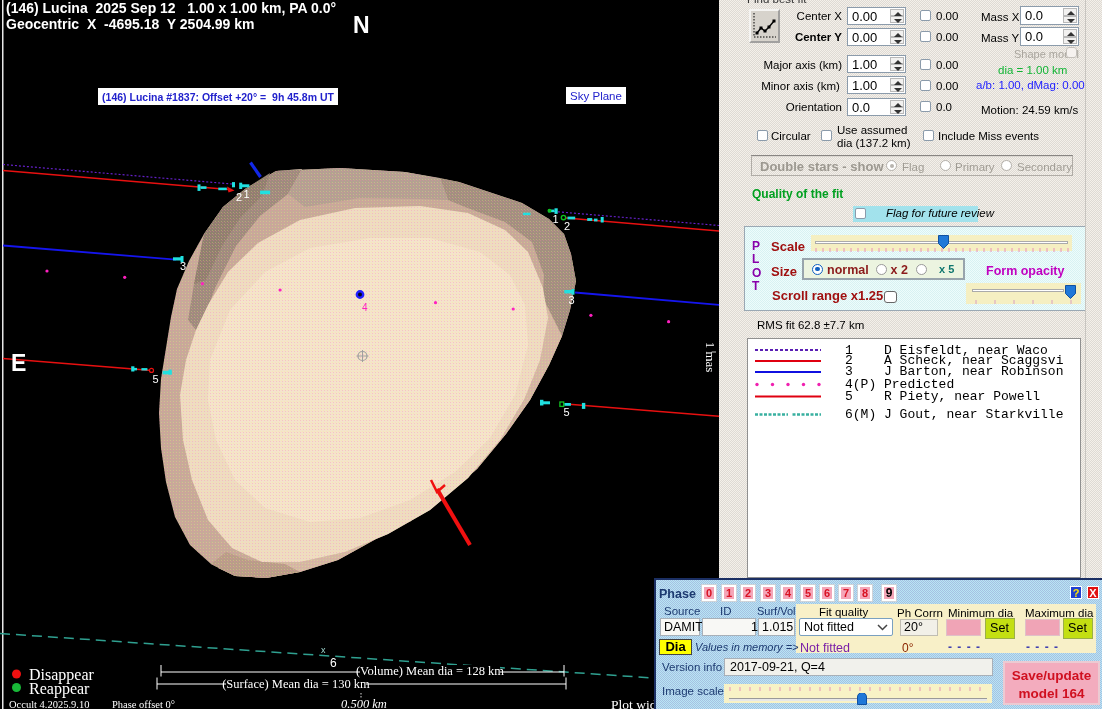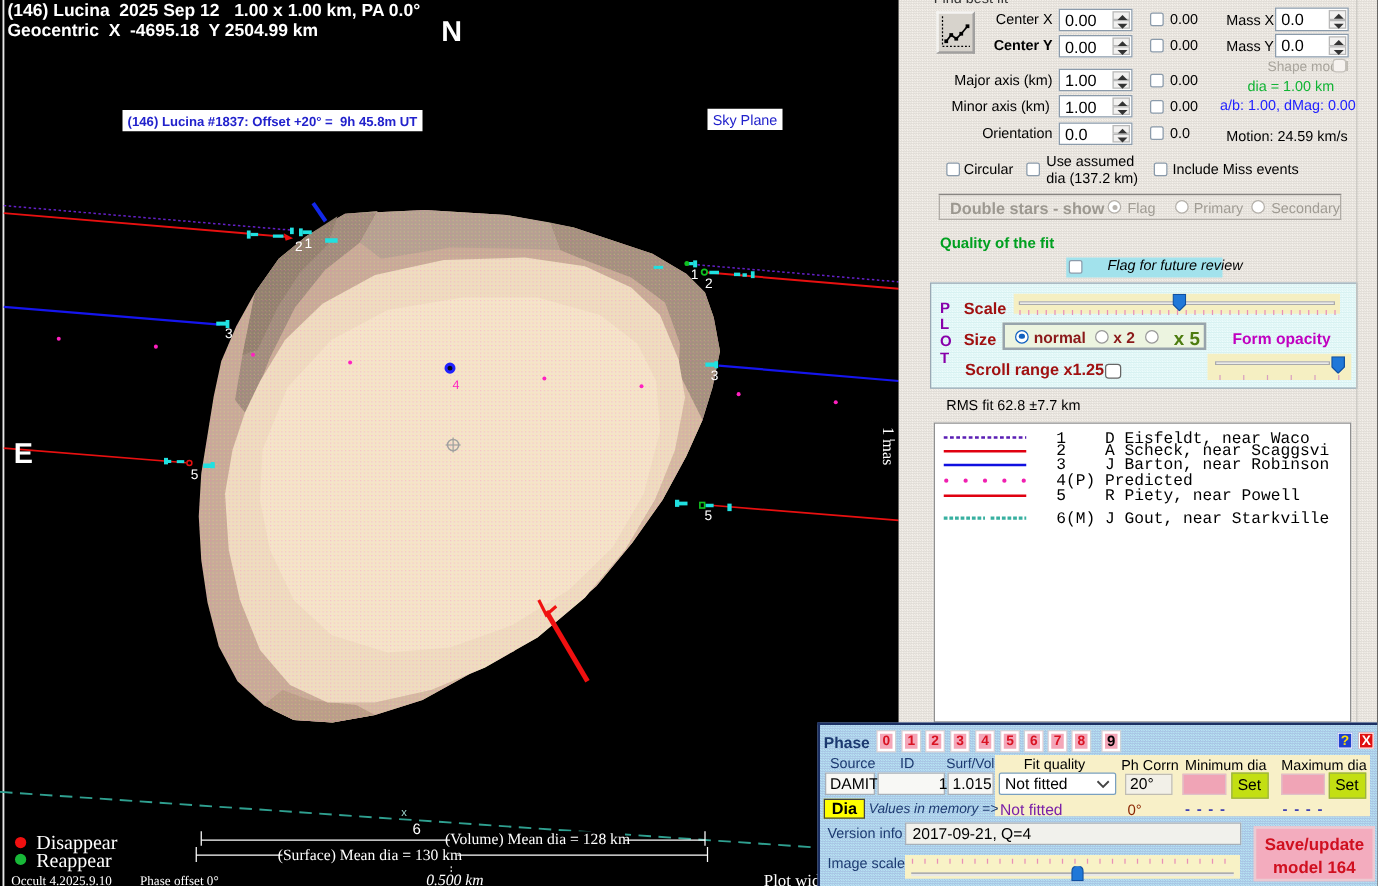--- a/index.html
+++ b/index.html
@@ -386,21 +386,21 @@
       </svg>
     <div class="lbl" style="left:26px; top:37px; font-weight:bold; font-size:13px; color:#a01010;">Size</div>
     <div style="position:absolute; left:57px; top:31.5px; width:163px; height:22px; background:#ecf4e0; border:2px solid #98a4ac;">
       <div class="radio" style="left:8px; top:3.5px; border:1.5px solid #1060c0; background:#fff;">
           <span style="position:absolute; left:2px; top:2px; width:4.5px; height:4.5px; background:#1060c0; border-radius:50%;"></span>
         </div>
       <div class="lbl" style="left:23px; top:2.5px; font-weight:bold; font-size:12.5px; color:#8b1a1a;">normal</div>
       <div class="radio" style="left:72px; top:3.5px;"></div>
       <div class="lbl" style="left:86.5px; top:2.5px; font-weight:bold; font-size:12.5px; color:#8b1a1a;">x 2</div>
       <div class="radio" style="left:112px; top:3.5px;"></div>
-      <div class="lbl" style="left:135px; top:2.5px; font-weight:bold; font-size:15px; color:#4d7c0f;">x 5</div>
+      <div class="lbl" style="left:135px; top:2.5px; font-weight:bold; font-size:11px; color:#0f766e;">x 5</div>
     </div>
     <div class="lbl" style="left:241px; top:37px; font-weight:bold; font-size:12.5px; color:#c000c0;">Form opacity</div>
     <div style="position:absolute; left:221px; top:56px; width:115px; height:21px; background:#f5efc2;"></div>
     <div style="position:absolute; left:227px; top:62px; width:92px; height:3px; background:#fff; border:1px solid #aaa;"></div>
     <svg style="position:absolute; left:320px; top:58px;" width="11" height="14" viewBox="0 0 11 14">
         <path d="M0.5,0.5 h10 v8 l-5,5 l-5,-5 z" fill="#2078d8" stroke="#1050a0" stroke-width="1"></path>
       </svg>
     <svg style="position:absolute; left:221px; top:72px;" width="115" height="6">
         <g stroke="#d8a0c0" stroke-width="1">
           <line x1="10" y1="1" x2="10" y2="5"></line>

